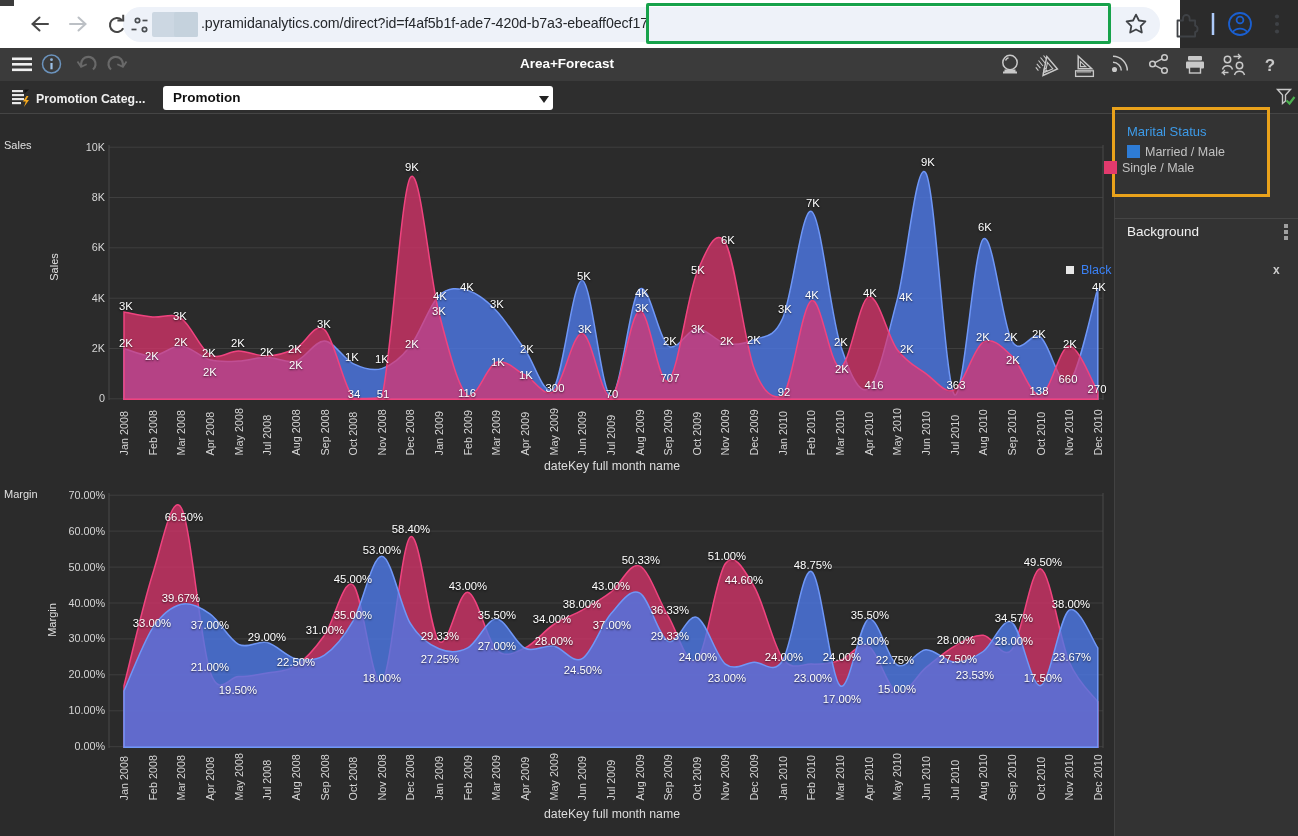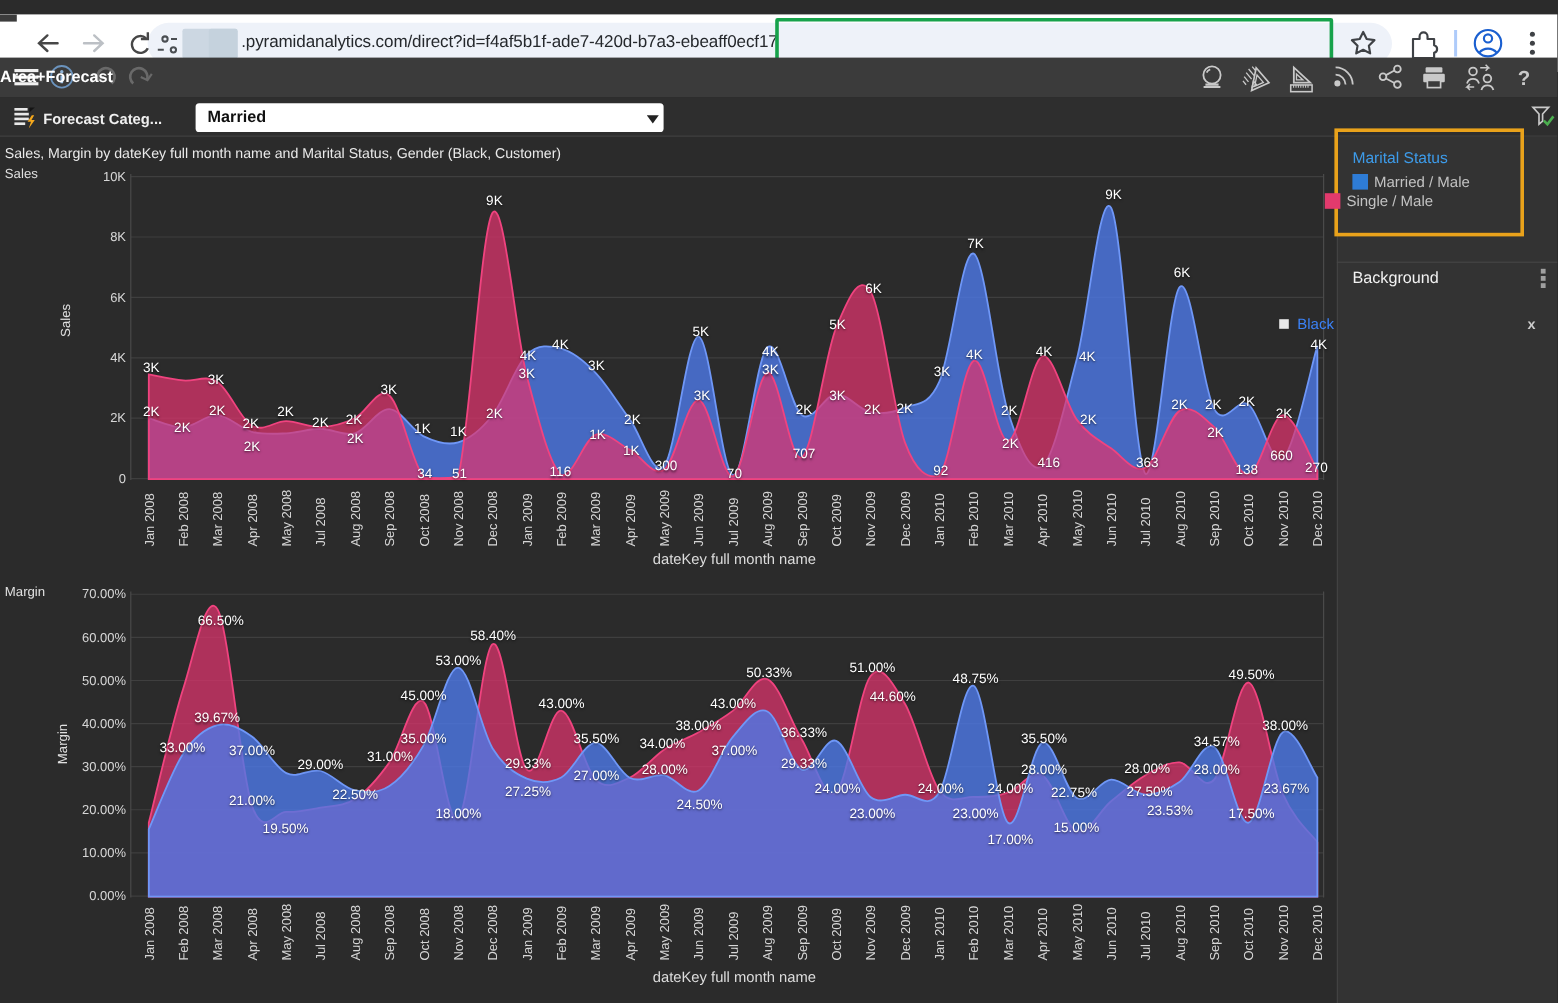--- a/index.html
+++ b/index.html
@@ -1,26 +1,26 @@
 <!DOCTYPE html>
 <html><head><meta charset="utf-8"><style>
 *{margin:0;padding:0;box-sizing:border-box}
 html,body{width:1298px;height:836px;overflow:hidden;background:#2b2b2b;font-family:"Liberation Sans",sans-serif}
 #page{position:relative;width:1298px;height:836px}
 .abs{position:absolute}
 
-#browser{left:0;top:12px;width:1298px;height:48px;background:#ffffff}
+#browser{left:0;top:0;width:1180px;height:48px;background:#ffffff}
 #pill{left:123px;top:7px;width:1037px;height:35px;background:#eef2f9;border-radius:17.5px}
 #urltext{left:201px;top:15px;font-size:14.2px;color:#25282c;letter-spacing:-0.085px;white-space:nowrap}
 #urltext2{left:656px;top:15px;font-size:14.2px;color:#25282c;letter-spacing:0.065px;white-space:nowrap}
 #greenbox{left:646px;top:3px;width:465px;height:41px;border:3px solid #17a24b;border-radius:2px}
 #redact1{left:152px;top:12px;width:46px;height:25px;background:#ccd7e2;border-radius:2px}
 
 #toolbar{left:0;top:48px;width:1298px;height:33px;background:#3b3b3b}
-#apptitle{left:0;top:56px;width:1134px;text-align:left;color:#fff;font-size:13.5px;font-weight:bold}
+#apptitle{left:0;top:56px;width:1134px;text-align:center;color:#fff;font-size:13.5px;font-weight:bold}
 
 #filterrow{left:0;top:81px;width:1298px;height:33px;background:#2e2e2e;border-bottom:1px solid #454545}
 #promlab{left:36px;top:92px;color:#f0f0f0;font-size:12.3px;font-weight:bold}
 #dropdown{left:163px;top:86px;width:390px;height:24px;background:#fff;border-radius:3px}
 #ddtext{left:173px;top:90px;font-size:13.5px;font-weight:bold;color:#101010}
 
 #content{left:0;top:114px;width:1298px;height:722px;background:#2b2b2b}
 #rpanel{left:1114px;top:114px;width:184px;height:722px;background:#333333;border-left:1px solid #424242}
 #charttitle{left:4px;top:121px;color:#eaeaea;font-size:11.8px;z-index:5}
 #saleslab{left:4px;top:139px;color:#e0e0e0;font-size:11px;z-index:5}
@@ -141,26 +141,25 @@
           <rect x="12" y="13" width="12" height="2.2"></rect>
           <rect x="12" y="17" width="12" height="2.2"></rect>
           <rect x="12" y="21" width="9" height="2.2"></rect>
 </g>
 <path d="M24.5 8.5 h4.5 l-4.5 4 z" fill="#141414"></path>
 <path d="M26.5 15 l-3.5 5.5 h2.8 l-1.8 5.5 5 -7 h-2.8 l2.3 -4 z" fill="#f5a81c"></path>
 <path d="M1277.5 8.5 h13 l-5 5.5 v6 l-3 2.5 v-8.5 z" fill="none" stroke="#c9c9c9" stroke-width="1.4"></path>
 <path d="M1286.5 19.5 l3 3 5 -6.5" fill="none" stroke="#4caf50" stroke-width="2.2"></path>
 </svg>
 </div>
-<div class="abs" id="promlab">Forecast Categ...</div>
+<div class="abs" id="promlab">Promotion Categ...</div>
 <div class="abs" id="dropdown"><svg width="390" height="24">
         <path d="M539 10 l10 0 -5 7 z" transform="translate(-163,0)" fill="#222"></path>
       </svg></div>
-<div class="abs" id="ddtext">Married</div>
-<div class="abs" id="charttitle">Sales, Margin by dateKey full month name and Marital Status, Gender (Black, Customer)</div>
+<div class="abs" id="ddtext">Promotion</div>
 <div class="abs" id="saleslab">Sales</div>
 <div class="abs" id="marginlab">Margin</div>
 <div class="abs" id="content">
 <svg width="1298" height="722" viewBox="0 0 1298 722">
 <line x1="109" x2="1103" y1="284.8" y2="284.8" class="grid"></line>
 <line x1="109" x2="1103" y1="234.5" y2="234.5" class="grid"></line>
 <line x1="109" x2="1103" y1="184.2" y2="184.2" class="grid"></line>
 <line x1="109" x2="1103" y1="133.8" y2="133.8" class="grid"></line>
 <line x1="109" x2="1103" y1="83.5" y2="83.5" class="grid"></line>
 <line x1="109" x2="1103" y1="33.2" y2="33.2" class="grid"></line>

